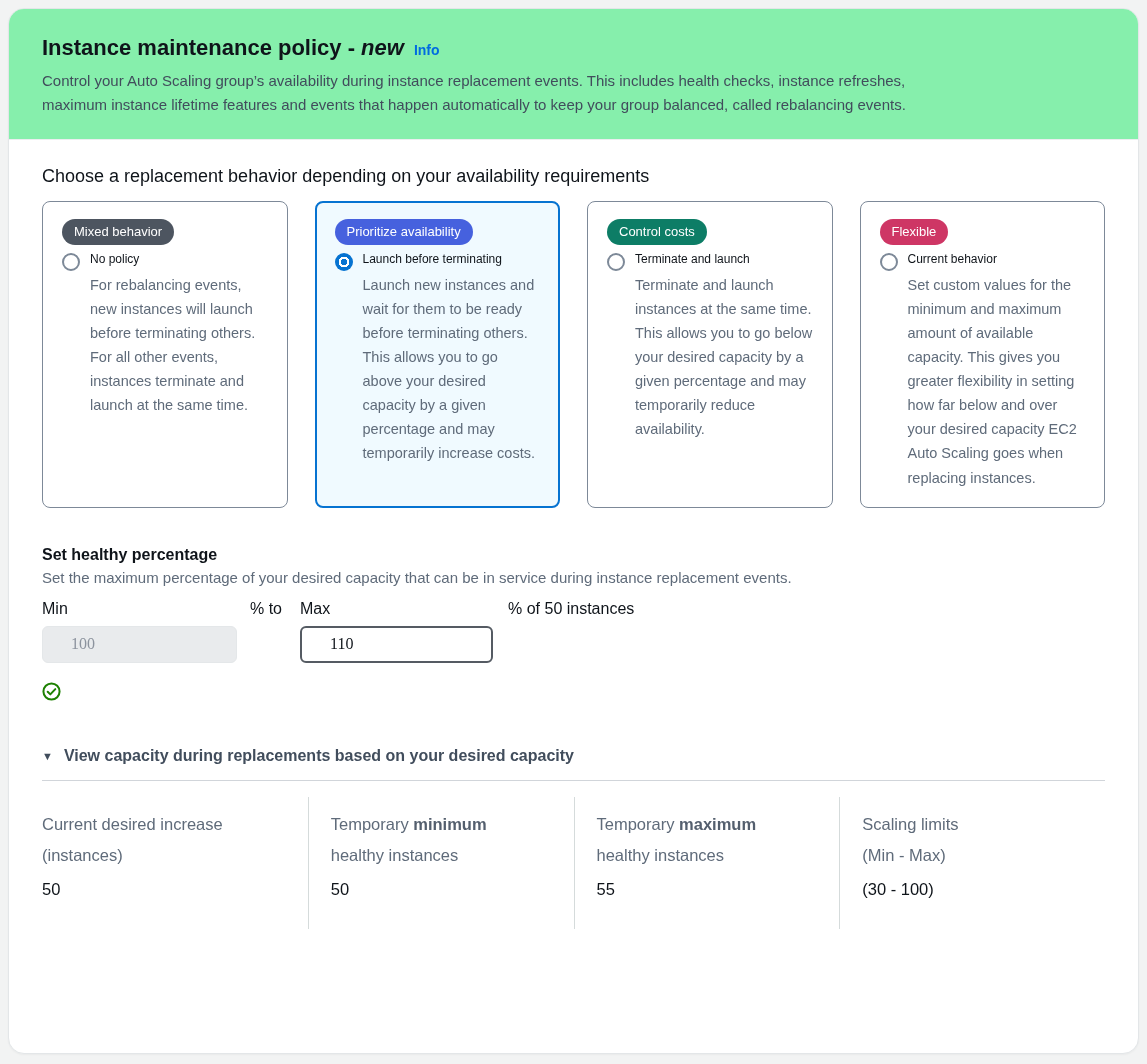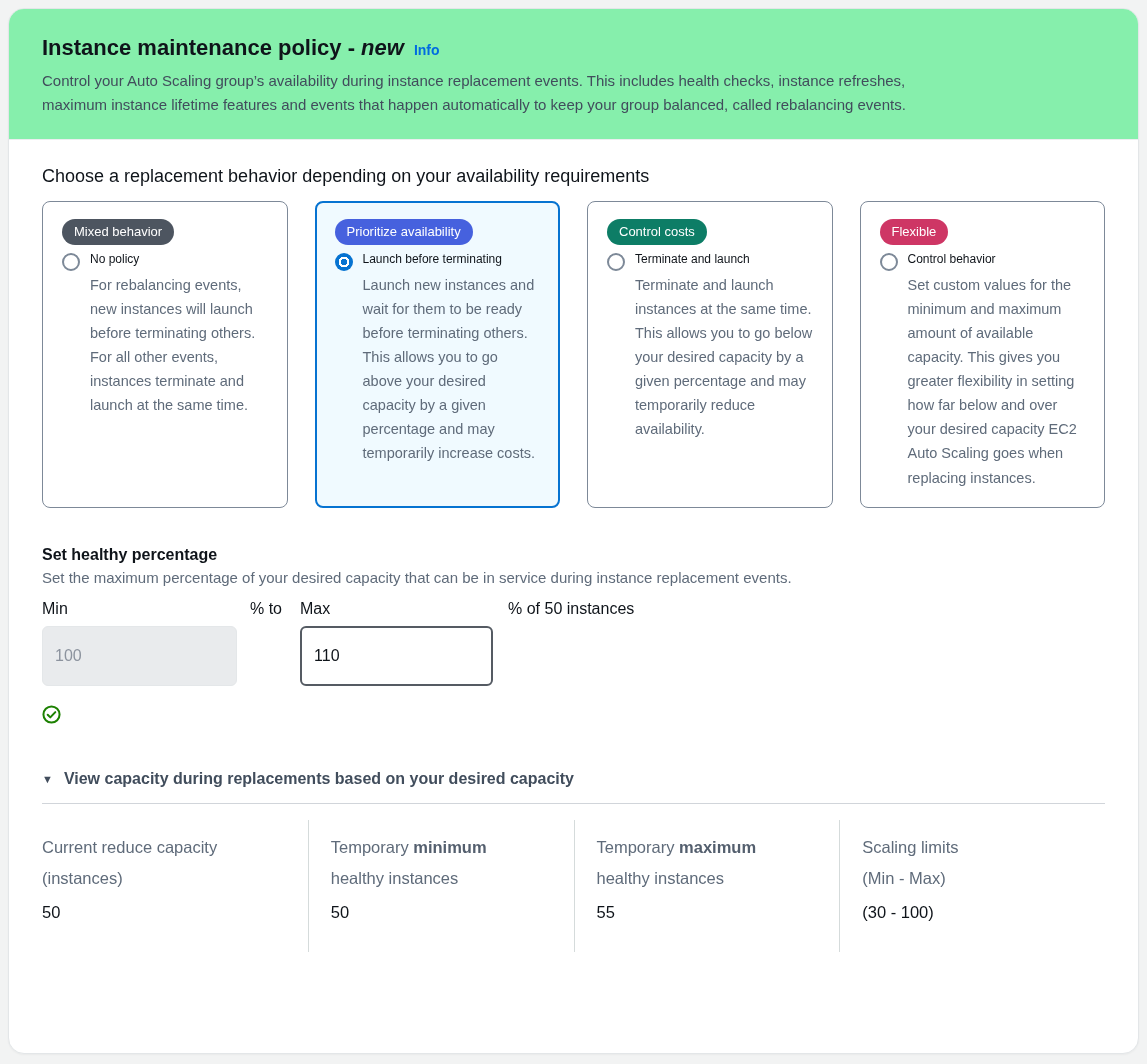--- a/index.html
+++ b/index.html
@@ -60,22 +60,22 @@
     margin-top:2px; margin-left:28px; font-size:14.5px; line-height:1.66; color:#5f6b7a;
   }
 
   .healthy-heading { font-size:16px; font-weight:bold; margin-top:2px; }
   .healthy-desc { font-size:15px; color:#5f6b7a; margin-top:5px; }
 
   .range-row { display:flex; margin-top:14px; }
   .field { display:flex; flex-direction:column; }
   .field label { font-size:16px; margin-bottom:8px; color:#0f141a; }
   .tin {
-    height:60px; font-size:16px; font-family:Liberation Sans, sans-serif;
-    padding:0 12px; border-radius:6px;
+    height:37px; font-size:16px; font-family:Liberation Serif, serif;
+    padding:0 28px; border-radius:6px;
   }
   .tin.disabled {
     width:195px; background:#e9ebed; border:1px solid #e4e7e9; color:#8c939e;
   }
   .tin.editable {
     width:193px; background:#fff; border:2px solid #555b63; color:#0f141a;
   }
   .joiner { font-size:16px; color:#0f141a; padding-bottom:13px; }
   .joiner.mid { margin:0 18px 0 13px; }
   .joiner.end { margin-left:15px; }
@@ -142,21 +142,21 @@
           <span class="radio"></span>
           <span class="radio-label">Terminate and launch</span>
         </div>
         <p class="card-desc">Terminate and launch instances at the same time. This allows you to go below your desired capacity by a given percentage and may temporarily reduce availability.</p>
       </div>
 
       <div class="card">
         <span class="badge" style="background: rgb(206, 54, 101);">Flexible</span>
         <div class="radio-row">
           <span class="radio"></span>
-          <span class="radio-label">Control behavior</span>
+          <span class="radio-label">Current behavior</span>
         </div>
         <p class="card-desc">Set custom values for the minimum and maximum amount of available capacity. This gives you greater flexibility in setting how far below and over your desired capacity EC2 Auto Scaling goes when replacing instances.</p>
       </div>
 
     </div>
 
     <div class="healthy-heading">Set healthy percentage</div>
     <div class="healthy-desc">Set the maximum percentage of your desired capacity that can be in service during instance replacement events.</div>
 
     <div class="range-row">
@@ -180,21 +180,21 @@
     </div>
 
     <div class="expander">
       <span class="caret">▼</span>
       <span>View capacity during replacements based on your desired capacity</span>
     </div>
     <hr class="exp-rule">
 
     <div class="capacity-table">
       <div class="cap-col">
-        <div class="cap-label"><span>Current reduce capacity
+        <div class="cap-label"><span>Current desired increase
 (instances)</span><b></b><span></span></div>
         <div class="cap-value">50</div>
       </div>
       <div class="cap-col">
         <div class="cap-label"><span>Temporary </span><b>minimum</b><span>
 healthy instances</span></div>
         <div class="cap-value">50</div>
       </div>
       <div class="cap-col">
         <div class="cap-label"><span>Temporary </span><b>maximum</b><span>

